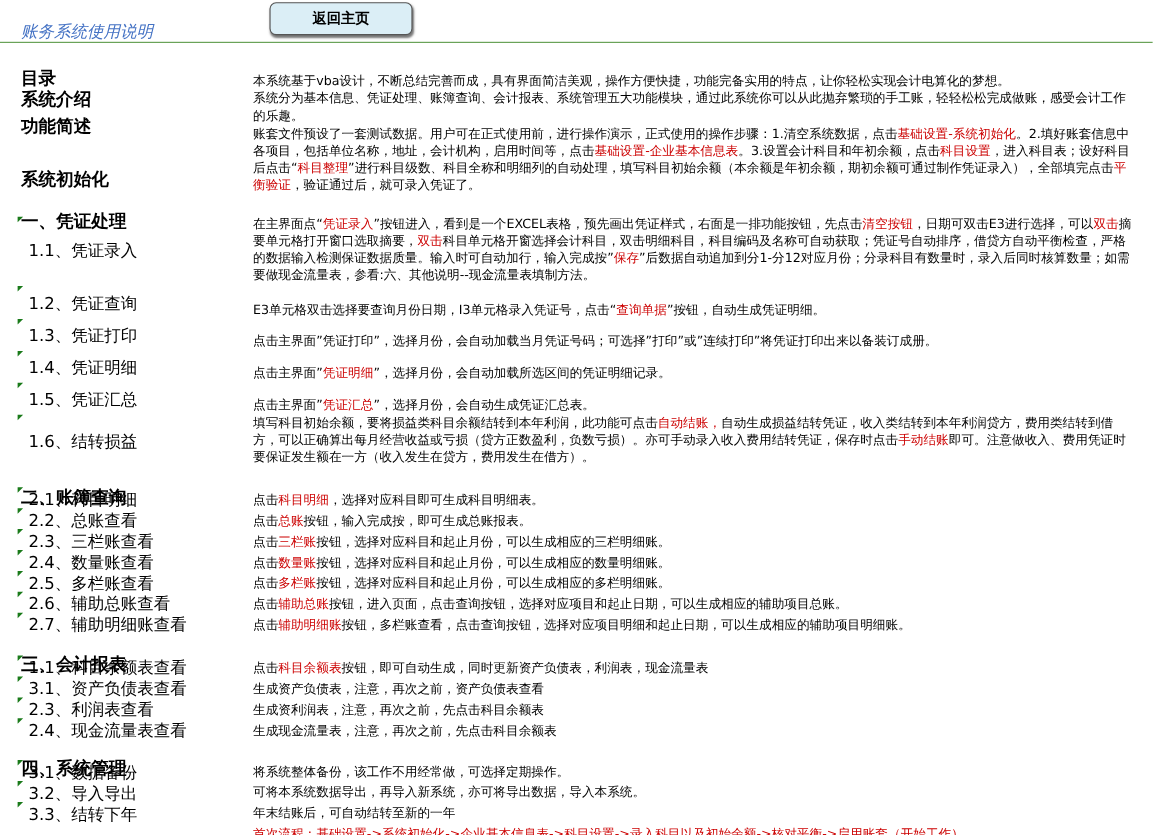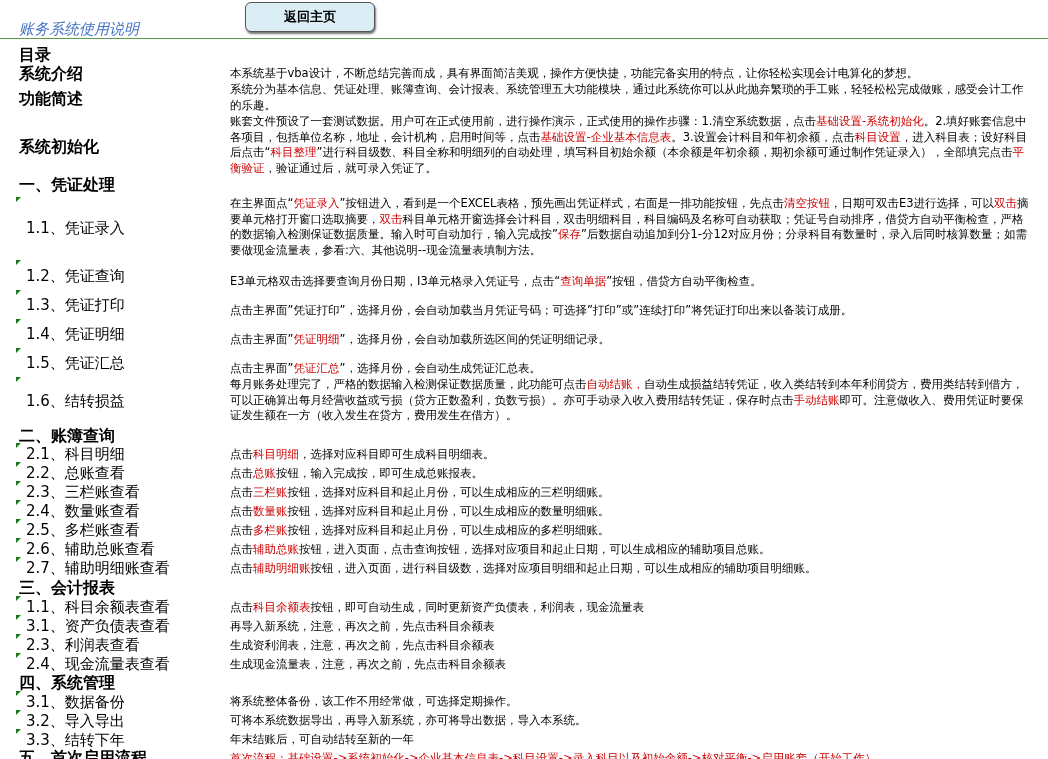--- a/index.html
+++ b/index.html
@@ -5,21 +5,21 @@
   html, body { margin:0; padding:0; background:#fff; }
   body { width:1048px; height:759px; overflow:hidden; position:relative;
          font-family:"DejaVu Sans","Liberation Sans",sans-serif; color:#000; }
   .title { position:absolute; left:19px; top:20px; font-size:15px; color:#4472c4;font-style:italic; }
   .topline { position:absolute; left:0; top:38px; width:1048px; height:1px; background:#5a9a48; }
   .home-btn { position:absolute; left:245px; top:2px; width:128px; height:28px;
               background:#dbeef6; border:1px solid #555; border-radius:6px;
               box-shadow:1px 2px 2px #777; font-size:13px; font-weight:bold;
               display:flex; align-items:center; justify-content:center; cursor:pointer; }
   .left { position:absolute; left:0; top:0; width:220px; }
-  .h { position:absolute; left:19px; font-size:16px; font-weight:bold; white-space:nowrap; }
+  .h { position:absolute; left:19px; font-size:16px; font-weight:bold; white-space:nowrap;margin-top:16px; }
   .sub { position:absolute; left:26px; font-size:15px; white-space:nowrap; }
   .tri { position:absolute; left:16px; width:0; height:0;
          border-top:5px solid #1a7a1a; border-right:5px solid transparent; }
   .txt { position:absolute; left:230px; font-size:11.5px; line-height:15.5px; white-space:nowrap; }
   .txt.wrap { white-space:normal; width:800px; }
   .r { color:#cc0000; }
 </style>
 </head>
 <body>
 
@@ -88,38 +88,38 @@
 <div class="txt wrap" style="top:82px">系统分为基本信息、凭证处理、账簿查询、会计报表、系统管理五大功能模块，通过此系统你可以从此抛弃繁琐的手工账，轻轻松松完成做账，感受会计工作的乐趣。</div>
 
 <div class="txt wrap" style="top:114px">
   <span>账套文件预设了一套测试数据。用户可在正式使用前，进行操作演示，正式使用的操作步骤：1.清空系统数据，点击</span><span class="r">基础设置-系统初始化</span><span>。2.填好账套信息中各项目，包括单位名称，地址，会计机构，启用时间等，点击</span><span class="r">基础设置-企业基本信息表</span><span>。3.设置会计科目和年初余额，点击</span><span class="r">科目设置</span><span>，进入科目表；设好科目后点击“</span><span class="r">科目整理</span><span>”进行科目级数、科目全称和明细列的自动处理，填写科目初始余额（本余额是年初余额，期初余额可通过制作凭证录入），全部填完点击</span><span class="r">平衡验证</span><span>，验证通过后，就可录入凭证了。</span>
 </div>
 
 <div class="txt wrap" style="top:196px">
   <span>在主界面点“</span><span class="r">凭证录入</span><span>”按钮进入，看到是一个EXCEL表格，预先画出凭证样式，右面是一排功能按钮，先点击</span><span class="r">清空按钮</span><span>，日期可双击E3进行选择，可以</span><span class="r">双击</span><span>摘要单元格打开窗口选取摘要，</span><span class="r">双击</span><span>科目单元格开窗选择会计科目，双击明细科目，科目编码及名称可自动获取；凭证号自动排序，借贷方自动平衡检查，严格的数据输入检测保证数据质量。输入时可自动加行，输入完成按”</span><span class="r">保存</span><span>”后数据自动追加到分1-分12对应月份；分录科目有数量时，录入后同时核算数量；如需要做现金流量表，参看:六、其他说明--现金流量表填制方法。</span>
 </div>
 
-<div class="txt" style="top:274px"><span>E3单元格双击选择要查询月份日期，I3单元格录入凭证号，点击“</span><span class="r">查询单据</span><span>”按钮，借贷方自动平衡检查。</span></div>
+<div class="txt" style="top:274px"><span>E3单元格双击选择要查询月份日期，I3单元格录入凭证号，点击“</span><span class="r">查询单据</span><span>”按钮，自动生成凭证明细。</span></div>
 <div class="txt" style="top:303px">点击主界面”凭证打印”，选择月份，会自动加载当月凭证号码；可选择”打印”或”连续打印”将凭证打印出来以备装订成册。</div>
 <div class="txt" style="top:332px"><span>点击主界面”</span><span class="r">凭证明细</span><span>”，选择月份，会自动加载所选区间的凭证明细记录。</span></div>
 <div class="txt" style="top:361px"><span>点击主界面”</span><span class="r">凭证汇总</span><span>”，选择月份，会自动生成凭证汇总表。</span></div>
 
 <div class="txt wrap" style="top:377px">
-  <span>每月账务处理完了，严格的数据输入检测保证数据质量，此功能可点击</span><span class="r">自动结账，</span><span>自动生成损益结转凭证，收入类结转到本年利润贷方，费用类结转到借方，可以正确算出每月经营收益或亏损（贷方正数盈利，负数亏损）。亦可手动录入收入费用结转凭证，保存时点击</span><span class="r">手动结账</span><span>即可。注意做收入、费用凭证时要保证发生额在一方（收入发生在贷方，费用发生在借方）。</span>
+  <span>填写科目初始余额，要将损益类科目余额结转到本年利润，此功能可点击</span><span class="r">自动结账，</span><span>自动生成损益结转凭证，收入类结转到本年利润贷方，费用类结转到借方，可以正确算出每月经营收益或亏损（贷方正数盈利，负数亏损）。亦可手动录入收入费用结转凭证，保存时点击</span><span class="r">手动结账</span><span>即可。注意做收入、费用凭证时要保证发生额在一方（收入发生在贷方，费用发生在借方）。</span>
 </div>
 
 <div class="txt" style="top:447px"><span>点击</span><span class="r">科目明细</span><span>，选择对应科目即可生成科目明细表。</span></div>
 <div class="txt" style="top:466px"><span>点击</span><span class="r">总账</span><span>按钮，输入完成按，即可生成总账报表。</span></div>
 <div class="txt" style="top:485px"><span>点击</span><span class="r">三栏账</span><span>按钮，选择对应科目和起止月份，可以生成相应的三栏明细账。</span></div>
 <div class="txt" style="top:504px"><span>点击</span><span class="r">数量账</span><span>按钮，选择对应科目和起止月份，可以生成相应的数量明细账。</span></div>
 <div class="txt" style="top:523px"><span>点击</span><span class="r">多栏账</span><span>按钮，选择对应科目和起止月份，可以生成相应的多栏明细账。</span></div>
 <div class="txt" style="top:542px"><span>点击</span><span class="r">辅助总账</span><span>按钮，进入页面，点击查询按钮，选择对应项目和起止日期，可以生成相应的辅助项目总账。</span></div>
-<div class="txt" style="top:561px"><span>点击</span><span class="r">辅助明细账</span><span>按钮，进入页面，进行科目级数，选择对应项目明细和起止日期，可以生成相应的辅助项目明细账。</span></div>
+<div class="txt" style="top:561px"><span>点击</span><span class="r">辅助明细账</span><span>按钮，多栏账查看，点击查询按钮，选择对应项目明细和起止日期，可以生成相应的辅助项目明细账。</span></div>
 
 <div class="txt" style="top:600px"><span>点击</span><span class="r">科目余额表</span><span>按钮，即可自动生成，同时更新资产负债表，利润表，现金流量表</span></div>
-<div class="txt" style="top:619px">再导入新系统，注意，再次之前，先点击科目余额表</div>
+<div class="txt" style="top:619px">生成资产负债表，注意，再次之前，资产负债表查看</div>
 <div class="txt" style="top:638px">生成资利润表，注意，再次之前，先点击科目余额表</div>
 <div class="txt" style="top:657px">生成现金流量表，注意，再次之前，先点击科目余额表</div>
 
 <div class="txt" style="top:694px">将系统整体备份，该工作不用经常做，可选择定期操作。</div>
 <div class="txt" style="top:713px">可将本系统数据导出，再导入新系统，亦可将导出数据，导入本系统。</div>
 <div class="txt" style="top:732px">年末结账后，可自动结转至新的一年</div>
 <div class="txt r" style="top:751px">首次流程：基础设置-&gt;系统初始化-&gt;企业基本信息表-&gt;科目设置-&gt;录入科目以及初始余额-&gt;核对平衡-&gt;启用账套（开始工作）</div>
 
 </body></html>

